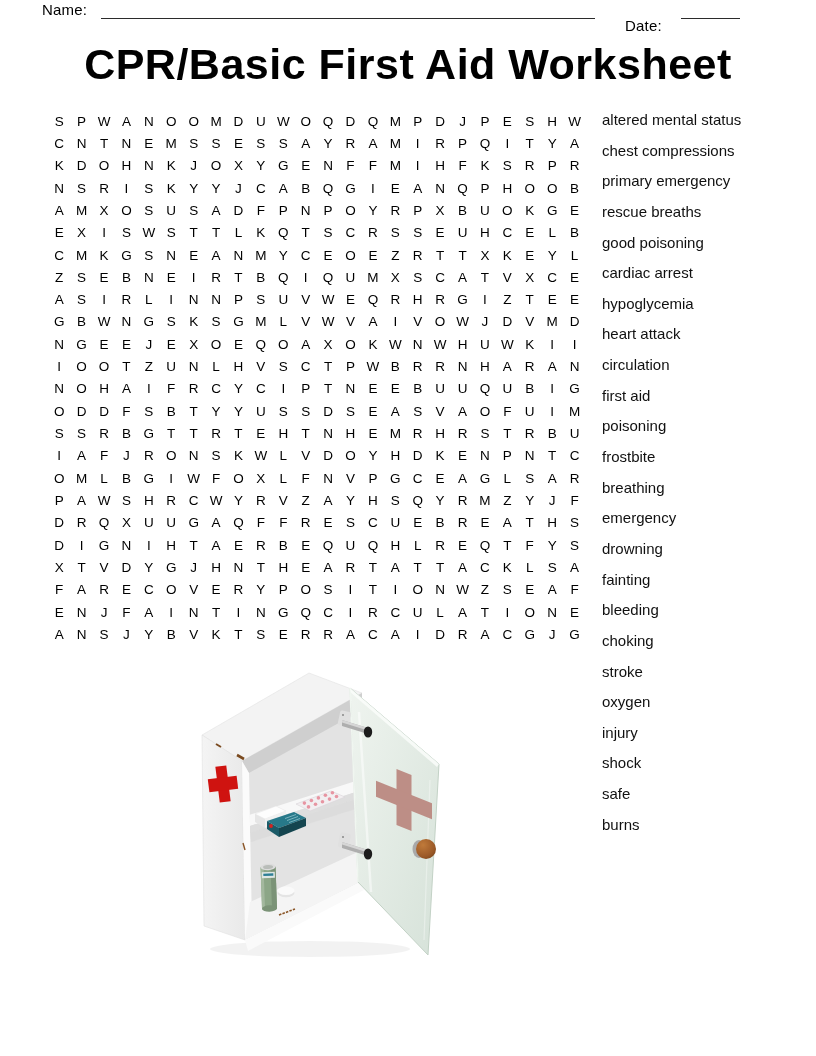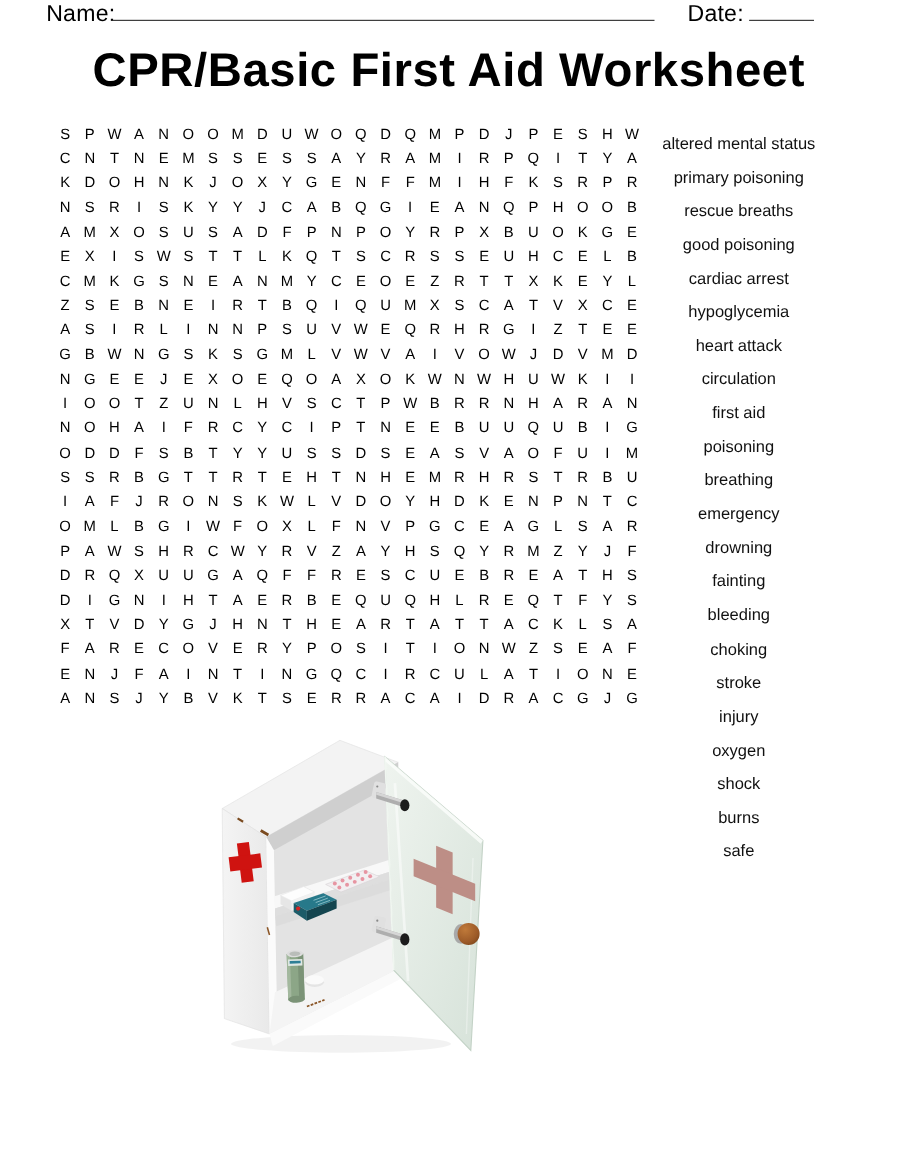--- a/index.html
+++ b/index.html
@@ -8,25 +8,25 @@
     width: 816px; height: 1056px;
     background: #ffffff;
     font-family: "Liberation Sans", sans-serif;
     color: #000;
     overflow: hidden;
   }
 
   
   .hlabel {
     position: absolute; top: 1px;
-    font-size: 21px; color: #000;
+    font-size: 15px; color: #000;
     letter-spacing: 0.2px;
   }
   .hlabel.name { left: 42px; }
-  .hlabel.date { left: 625px; }
+  .hlabel.date { left: 625px; margin-top: 16px; }
   .hline {
     position: absolute; top: 18px; height: 0;
     border-bottom: 1.4px solid #2b2b2b;
   }
   .hline.name { left: 101px; width: 494px; }
   .hline.date { left: 681px; width: 59px; }
 
   
   h1.title {
     position: absolute; top: 40px; left: 0; right: 0;
@@ -41,21 +41,21 @@
     display: grid;
     grid-template-columns: repeat(24, 22.42px);
     grid-auto-rows: 22.32px;
   }
   .ws-grid .cell {
     display: flex; align-items: center; justify-content: center;
     font-size: 13.5px; font-weight: 500; color: #000;
   }
 
   
-  .word-list { position: absolute; left: 602px; top: 116px; text-align: center; }
+  .word-list { position: absolute; left: 602px; top: 105px; }
   .word-list .word {
     height: 30.65px; line-height: 30.65px;
     font-size: 15px; color: #101010;
     white-space: nowrap;
   }
 
   
   .cabinet { position: absolute; left: 192px; top: 668px; }
 </style>
 </head>
@@ -644,41 +644,43 @@
       <span class="cell">R</span>
       <span class="cell">A</span>
       <span class="cell">C</span>
       <span class="cell">G</span>
       <span class="cell">J</span>
       <span class="cell">G</span>
     </div>
 
   <div class="word-list">
       <div class="word">altered mental status</div>
-      <div class="word">primary poisoning</div>
+      <div class="word">chest compressions</div>
+      <div class="word">primary emergency</div>
       <div class="word">rescue breaths</div>
       <div class="word">good poisoning</div>
       <div class="word">cardiac arrest</div>
       <div class="word">hypoglycemia</div>
       <div class="word">heart attack</div>
       <div class="word">circulation</div>
       <div class="word">first aid</div>
       <div class="word">poisoning</div>
+      <div class="word">frostbite</div>
       <div class="word">breathing</div>
       <div class="word">emergency</div>
       <div class="word">drowning</div>
       <div class="word">fainting</div>
       <div class="word">bleeding</div>
       <div class="word">choking</div>
       <div class="word">stroke</div>
+      <div class="word">oxygen</div>
       <div class="word">injury</div>
-      <div class="word">oxygen</div>
       <div class="word">shock</div>
+      <div class="word">safe</div>
       <div class="word">burns</div>
-      <div class="word">safe</div>
     </div>
 
   <svg class="cabinet" width="250" height="290" viewBox="0 0 250 290">
     <defs>
       <linearGradient id="doorG" x1="0" y1="0" x2="1" y2="1">
         <stop offset="0" stop-color="#eff4ef"></stop>
         <stop offset="1" stop-color="#d6e2d9"></stop>
       </linearGradient>
       <radialGradient id="knobG" cx="0.35" cy="0.3" r="0.95">
         <stop offset="0" stop-color="#c07a3a"></stop>

